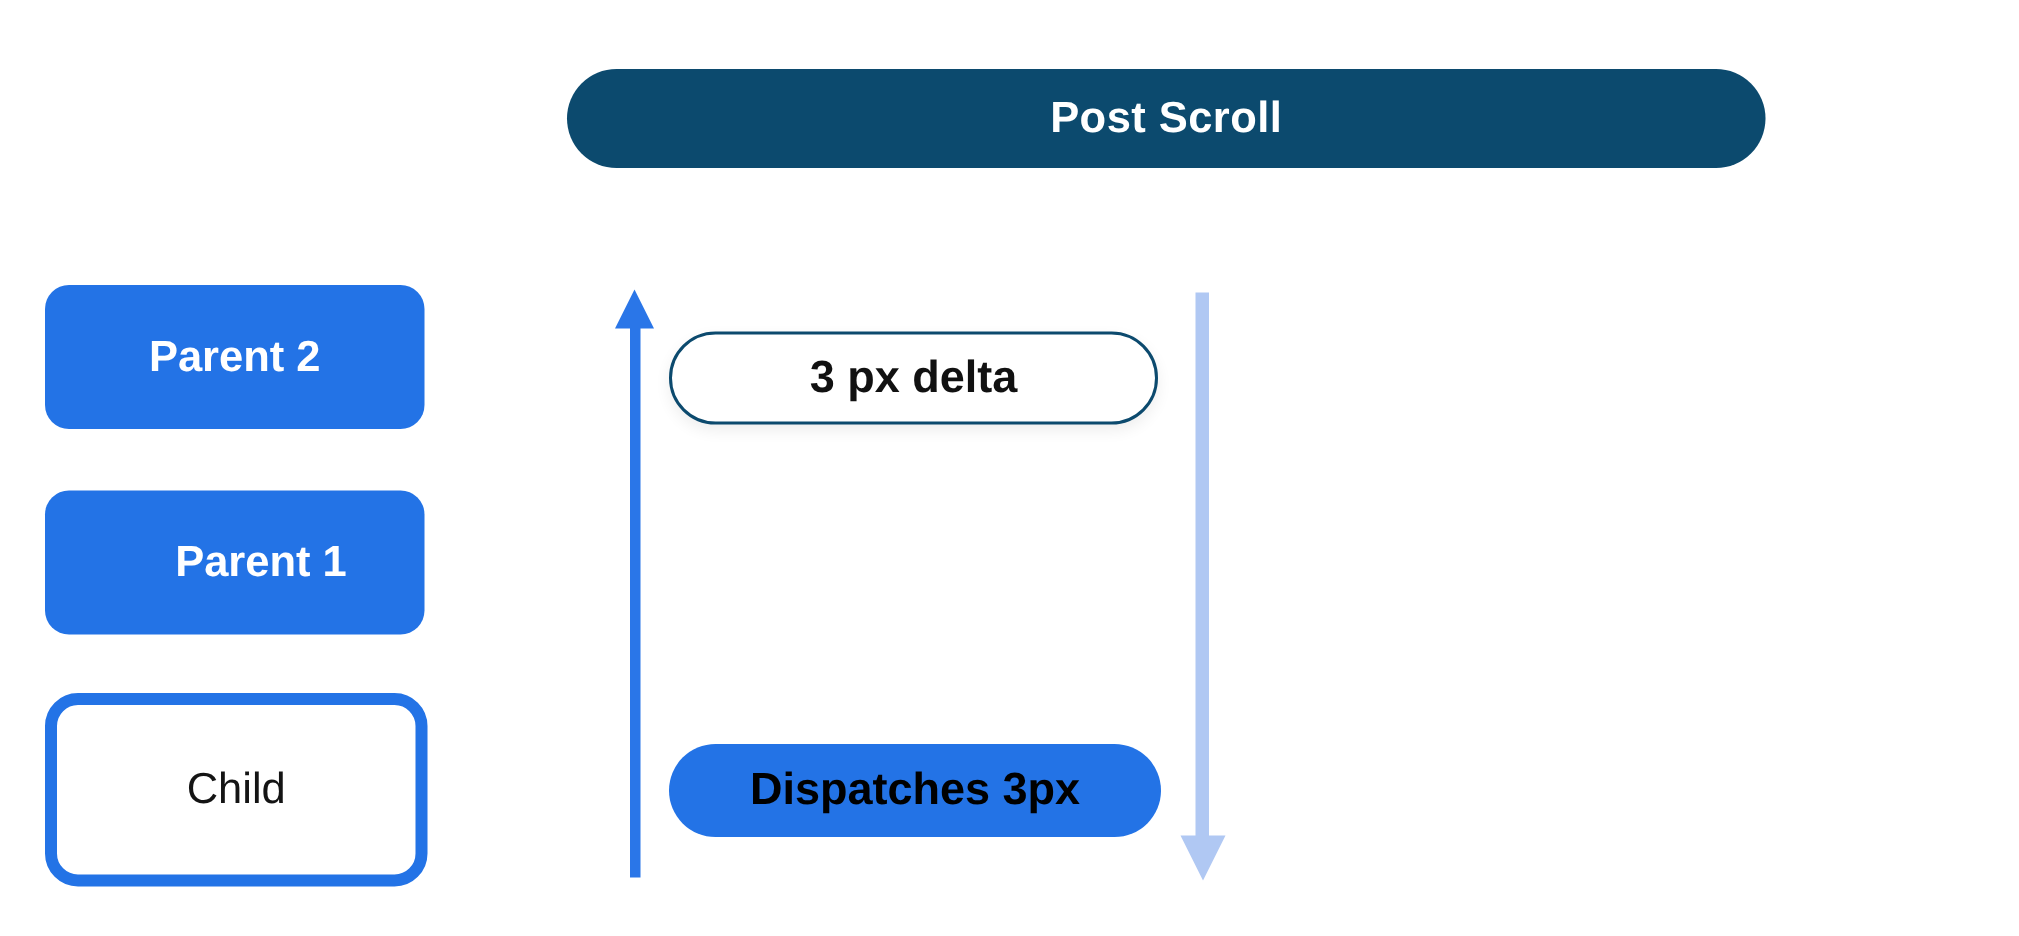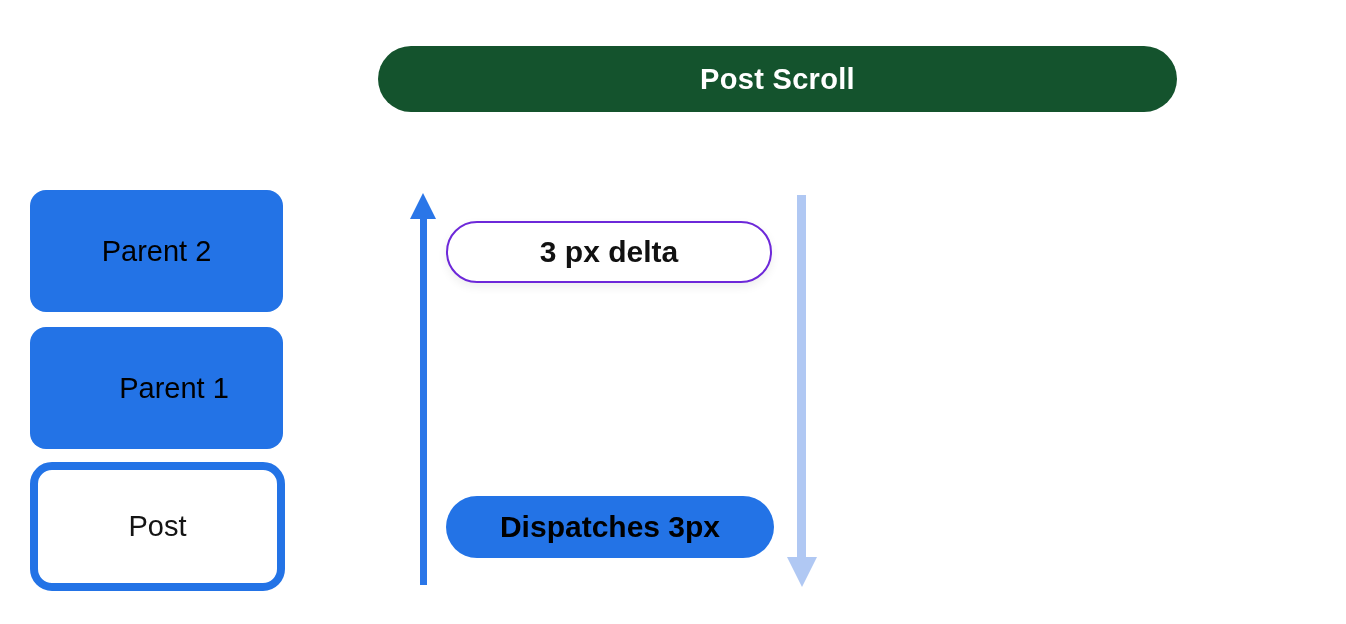--- a/index.html
+++ b/index.html
@@ -22,40 +22,40 @@
     justify-content: center;
     box-sizing: border-box;
   }
   
   .header-pill {
     left: 378px;
     top: 46px;
     width: 799px;
     height: 66px;
     border-radius: 33px;
-    background: #14532d;
+    background: #0c4a6e;
     color: #ffffff;
     font-size: 29px;
     font-weight: 700;
     letter-spacing: 0.3px;
   }
   
   .node-box {
     position: absolute;
     left: 30px;
     width: 253px;
-    height: 122px;
+    height: 96px;
     border-radius: 16px;
     background: #2373e6;
-    color: #000000;
+    color: #ffffff;
     display: flex;
     align-items: center;
     justify-content: center;
     font-size: 29px;
-    font-weight: 400;
+    font-weight: 700;
     box-sizing: border-box;
   }
   .node-parent2 { top: 190px; }
   .node-parent1 { top: 327px; padding-left: 35px; }
   .node-child {
     top: 462px;
     width: 255px;
     height: 129px;
     background: #ffffff;
     border: 8px solid #2373e6;
@@ -99,21 +99,21 @@
     border-top: 30px solid #b0c8f3;
   }
   
   .delta-pill {
     left: 446px;
     top: 221px;
     width: 326px;
     height: 62px;
     border-radius: 31px;
     background: #ffffff;
-    border: 2px solid #6d28d9;
+    border: 2px solid #0c4a6e;
     box-shadow: 0 4px 10px rgba(0,0,0,0.07);
     color: #111111;
     font-size: 30px;
     font-weight: 700;
   }
   .dispatch-pill {
     left: 446px;
     top: 496px;
     width: 328px;
     height: 62px;
@@ -135,21 +135,21 @@
 
   <div class="node-box node-parent2">
     <span>Parent 2</span>
   </div>
 
   <div class="node-box node-parent1">
     <span>Parent 1</span>
   </div>
 
   <div class="node-box node-child">
-    <span>Post</span>
+    <span>Child</span>
   </div>
 
   <div class="arrow up-arrow-shaft"></div>
   <div class="arrow up-arrow-head"></div>
 
   <div class="arrow down-arrow-shaft"></div>
   <div class="arrow down-arrow-head"></div>
 
   <div class="pill delta-pill">
     <span>3 px delta</span>

